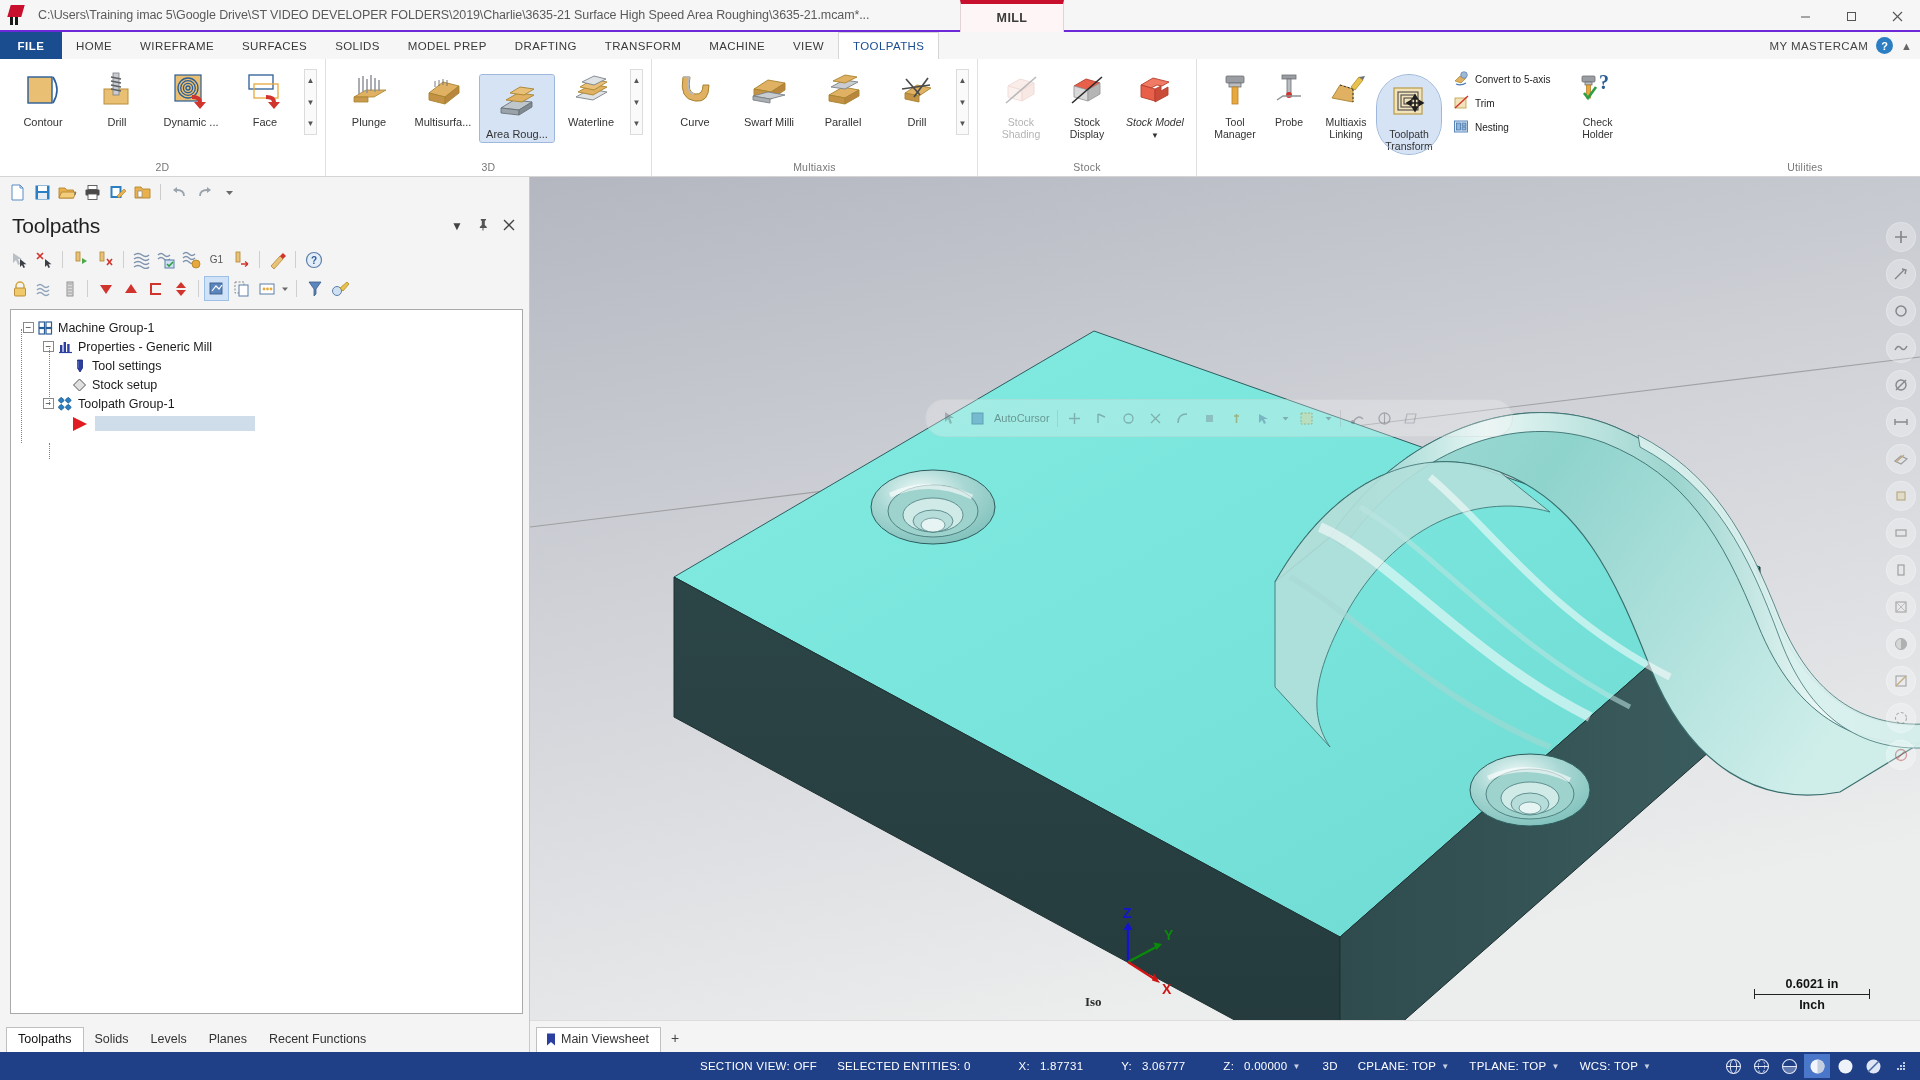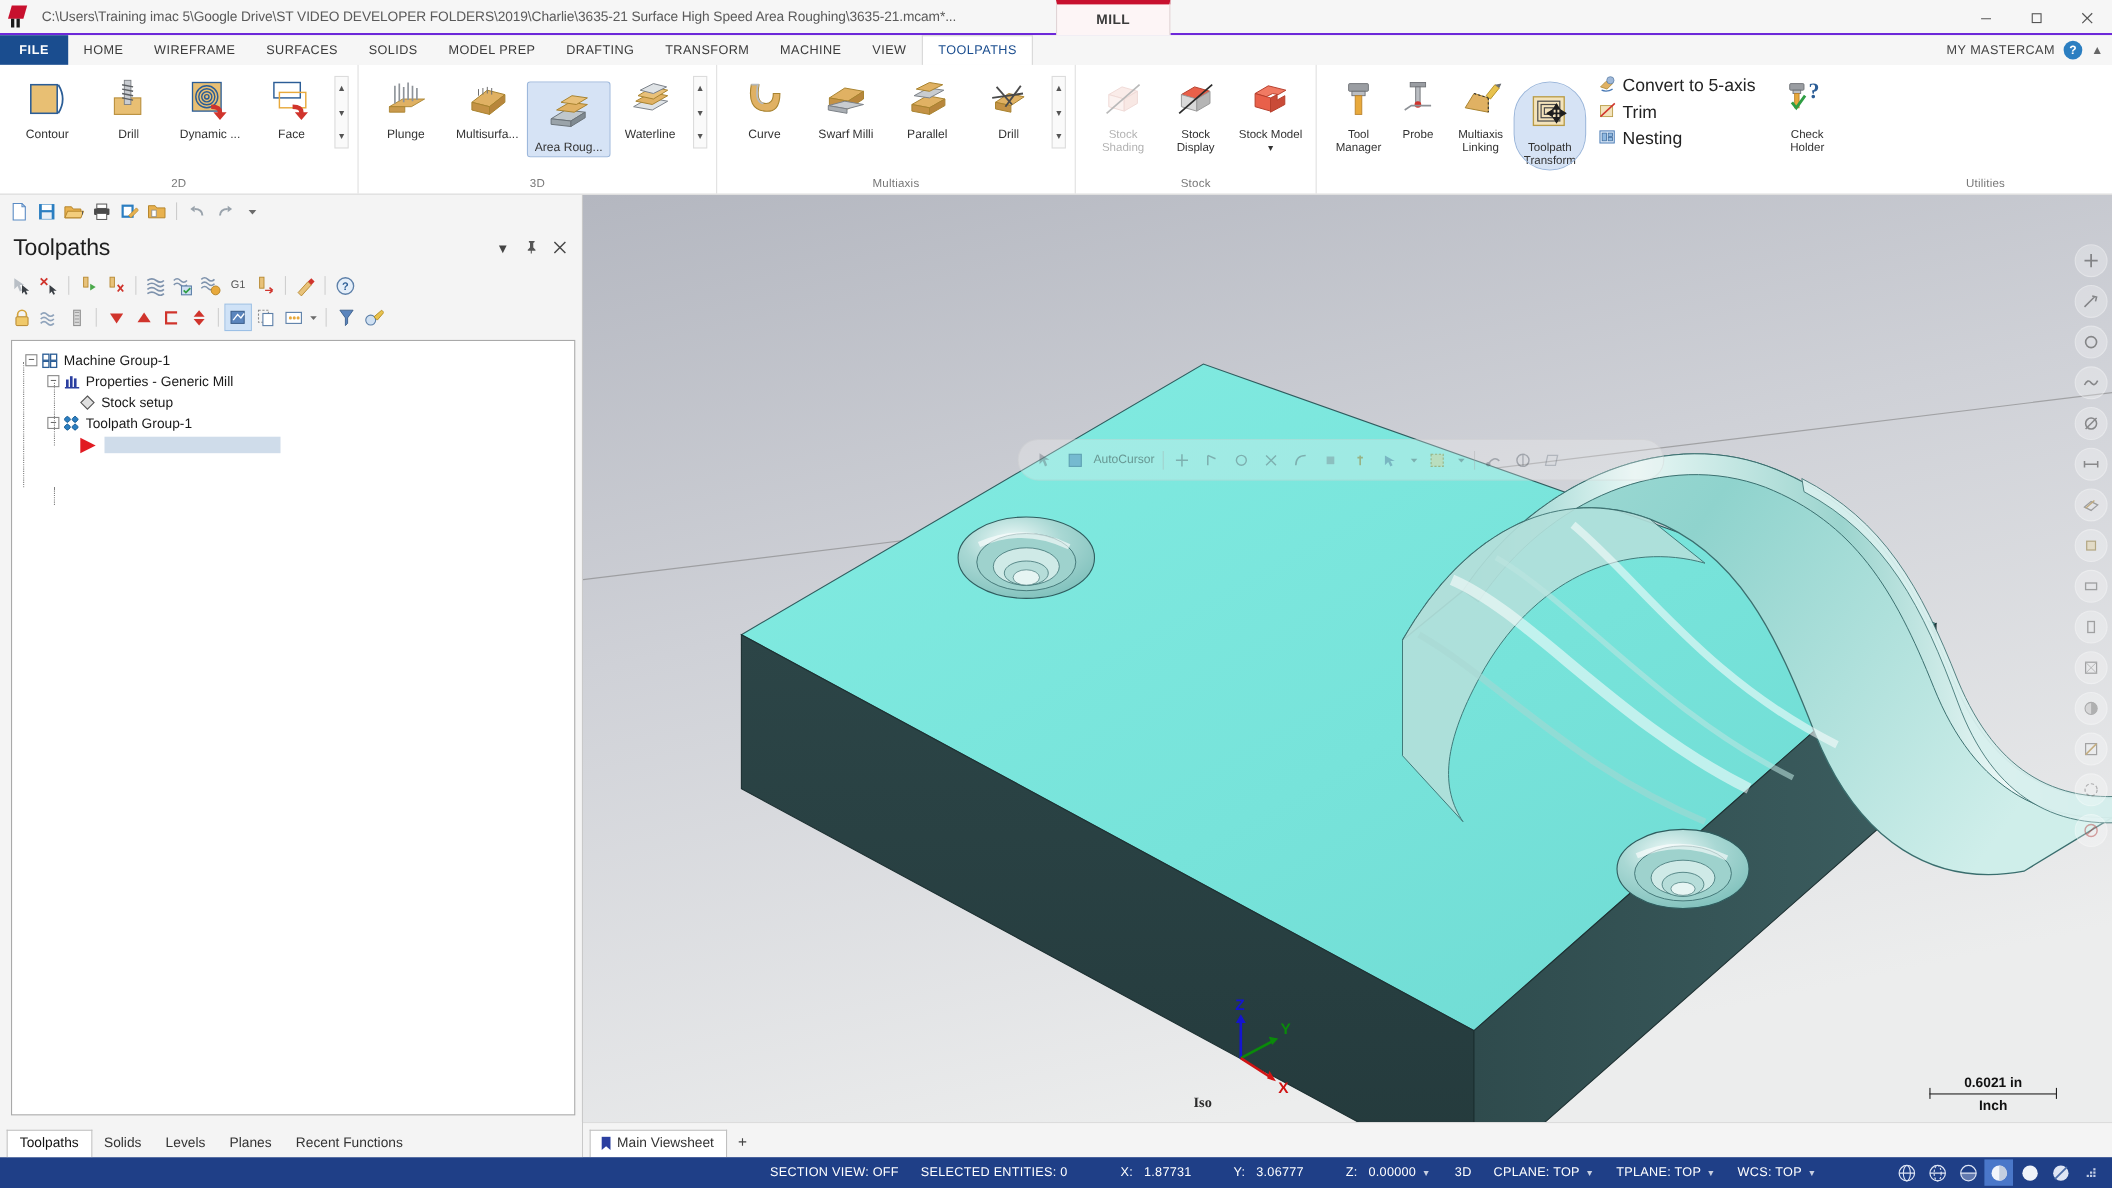--- a/index.html
+++ b/index.html
@@ -100,21 +100,21 @@
   }
   .rbtn .lbl.two { white-space: normal; }
   .scroller {
     display: flex; flex-direction: column; justify-content: space-between;
     width: 13px; height: 66px; margin: 6px 2px 0 2px;
     border: 1px solid #dcdcdc; background: #fafafa;
   }
   .scroller div { font-size: 8px; text-align: center; color: #555; line-height: 21px; height: 21px; }
   .rsmall {
     display:flex; align-items:center; gap: 5px; padding: 2px 6px 2px 4px;
-    font-size: 16px; color: #222; border-radius:2px; height: 24px;
+    font-size: 10px; color: #222; border-radius:2px; height: 24px;
   }
 
   
   .main { flex: 1; display: flex; position: relative; overflow: hidden; }
 
   
   .leftpanel {
     width: 530px; background: #f4f4f4; display: flex; flex-direction: column;
     border-right: 1px solid #c9c9c9; flex: 0 0 530px;
   }
@@ -483,21 +483,21 @@
           <div class="lbl two" style="font-size:10.5px;">Stock Display</div>
         </div>
         <div class="rbtn" style="width:70px;">
           <div class="ico">
             <svg width="42" height="40" viewBox="0 0 42 40">
               <path d="M7 14 l12 -7 l16 4 l-7 4 l-5 -1 l-6 3 z" fill="#f07a63" stroke="#b63f2d" stroke-width="0.9"></path>
               <path d="M7 14 l0 12 l14 4 l0 -12 z" fill="#e8604a" stroke="#b63f2d" stroke-width="0.9"></path>
               <path d="M21 18 l6 -3 l0 5 l7 -4 l0 8 l-13 7 z" fill="#c94b38" stroke="#b63f2d" stroke-width="0.9"></path>
             </svg>
           </div>
-          <div class="lbl two" style="font-size:10.5px;">
+          <div class="lbl two" style="font-size:10.5px;font-style:italic;">
             <span>Stock Model</span>
             <span style="font-size:8px;"> ▼</span>
           </div>
         </div>
       </div>
       <div class="rgroup-label">Stock</div>
     </div>
 
     <div class="rgroup" style="flex:1;">
       <div class="rgroup-body" style="padding-left:10px;">
@@ -877,20 +877,29 @@
                 <rect x="2" y="5" width="2.4" height="7" fill="#2b3fa0"></rect>
                 <rect x="5.6" y="2" width="2.4" height="10" fill="#2b3fa0"></rect>
                 <rect x="9.2" y="4" width="2.4" height="8" fill="#2b3fa0"></rect>
                 <line x1="1" y1="12.5" x2="14" y2="12.5" stroke="#2b3fa0" stroke-width="1.2"></line>
               </svg>
             </span>
             <span class="tlabel">Properties - Generic Mill</span>
           </div>
 
 
+          <div class="tnode" style="padding-left:52px;">
+            <span class="tico-sm">
+              <svg width="14" height="14" viewBox="0 0 14 14">
+                <path d="M4.5 1 h5 v8 l-2.5 4 l-2.5 -4 z" fill="#2b3fa0" stroke="#16237a" stroke-width="0.8"></path>
+                <path d="M5 2 v7" stroke="#7f8fe0" stroke-width="0.8"></path>
+              </svg>
+            </span>
+            <span class="tlabel">Tool settings</span>
+          </div>
 
           <div class="tnode" style="padding-left:52px;">
             <span class="tico-sm">
               <svg width="15" height="14" viewBox="0 0 15 14">
                 <path d="M7.5 1 l6 6 l-6 6 l-6 -6 z" fill="#e0e0e0" stroke="#555" stroke-width="1"></path>
               </svg>
             </span>
             <span class="tlabel">Stock setup</span>
           </div>
 

